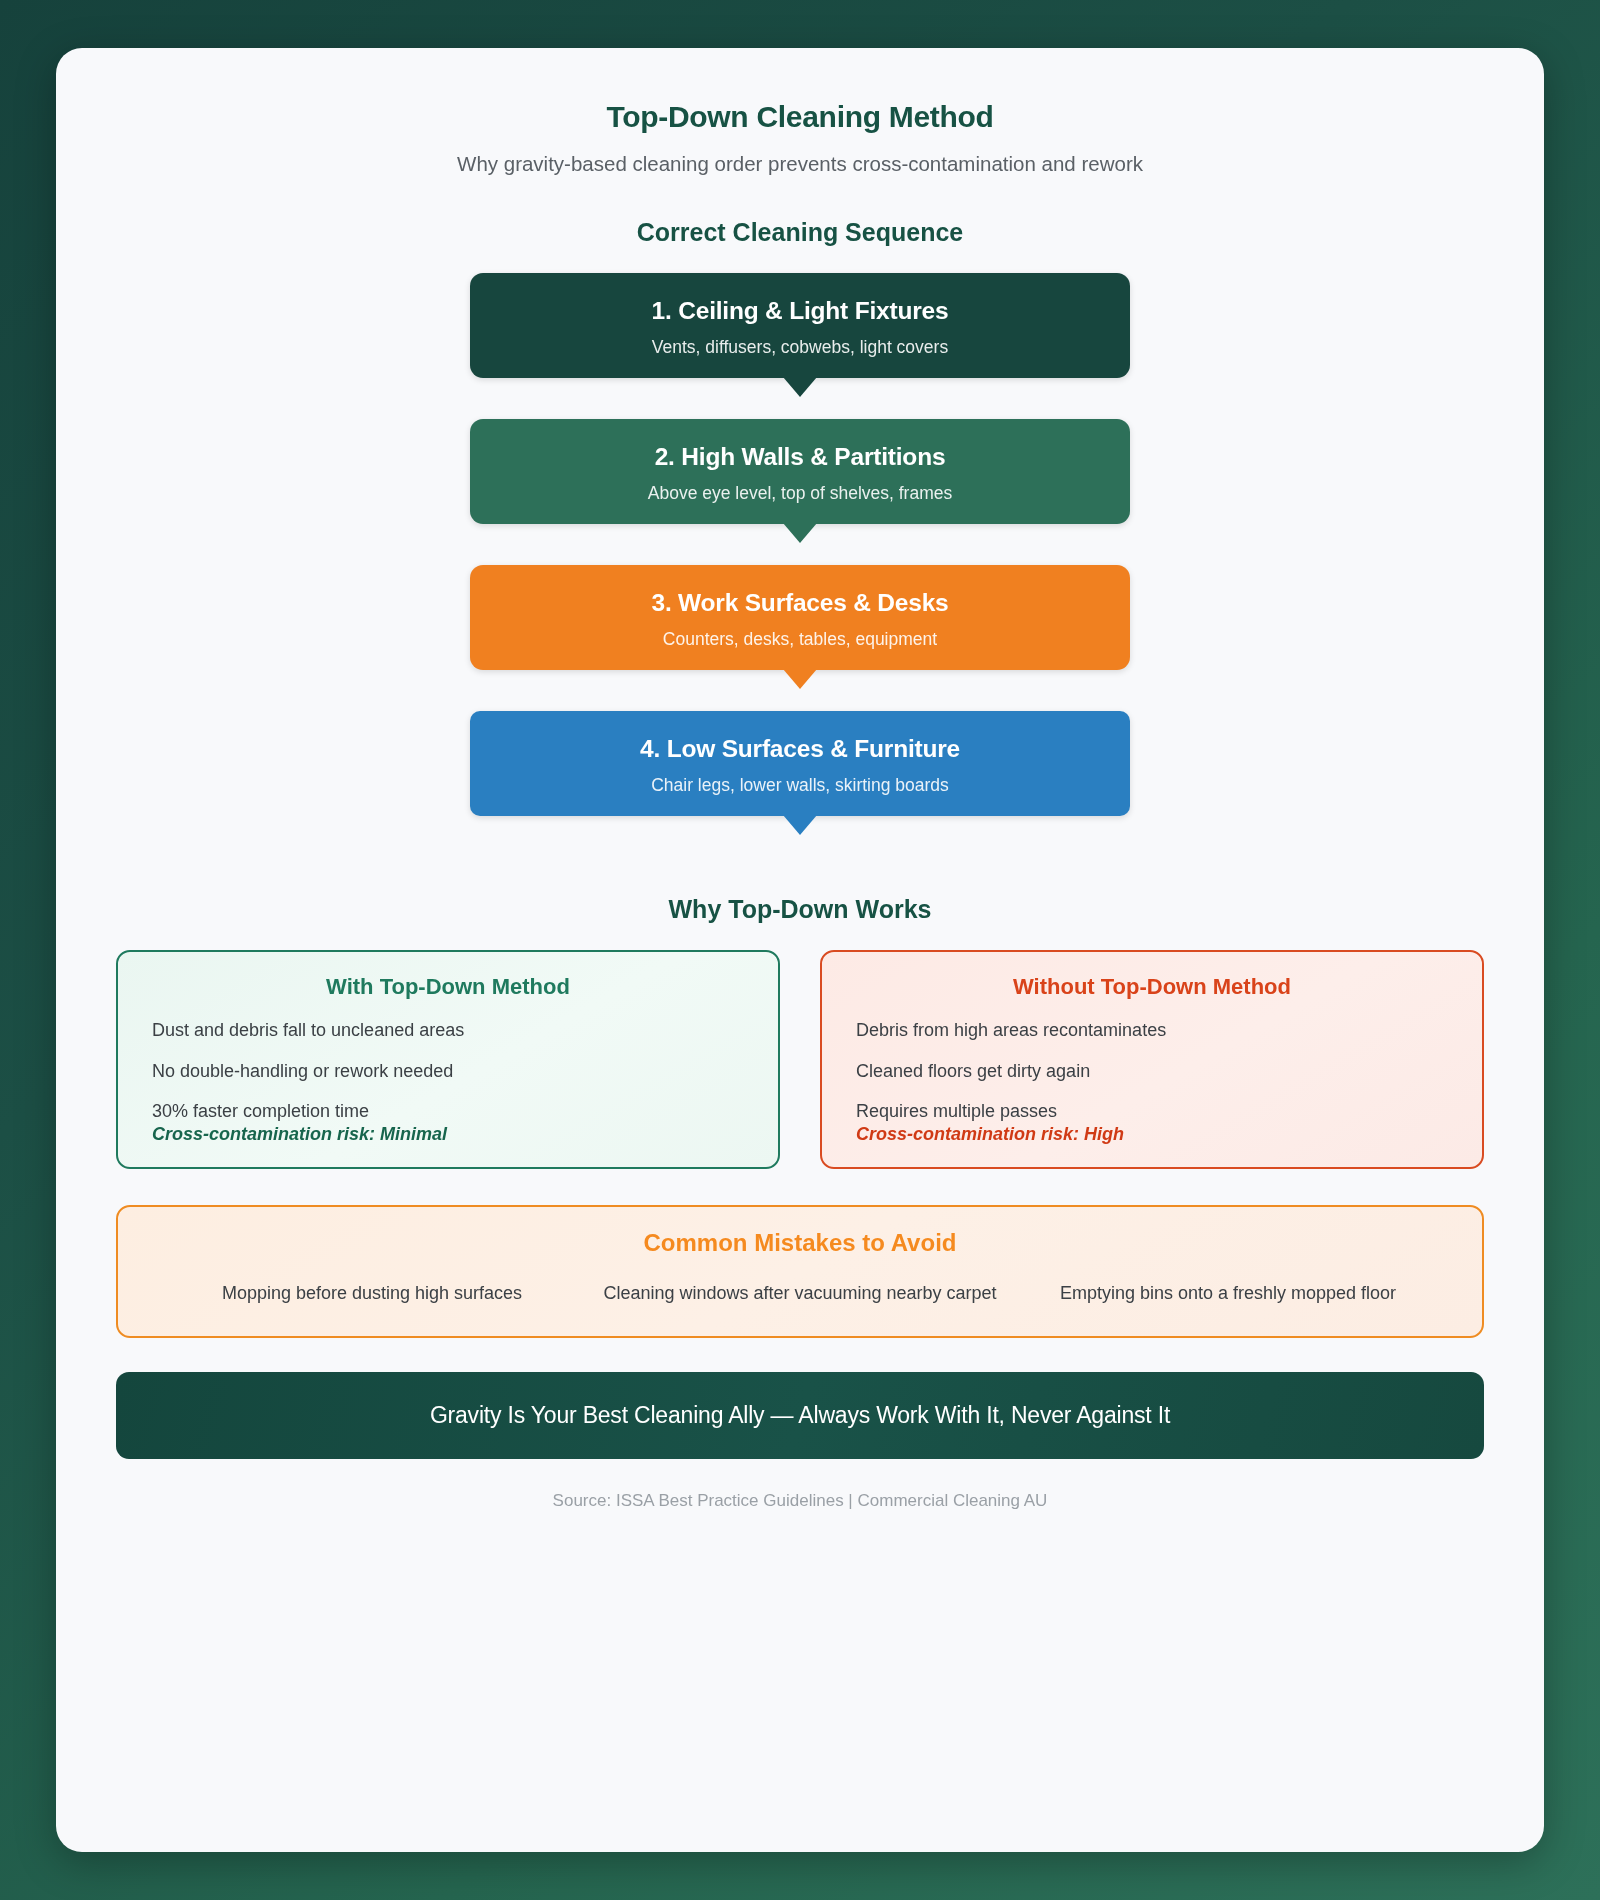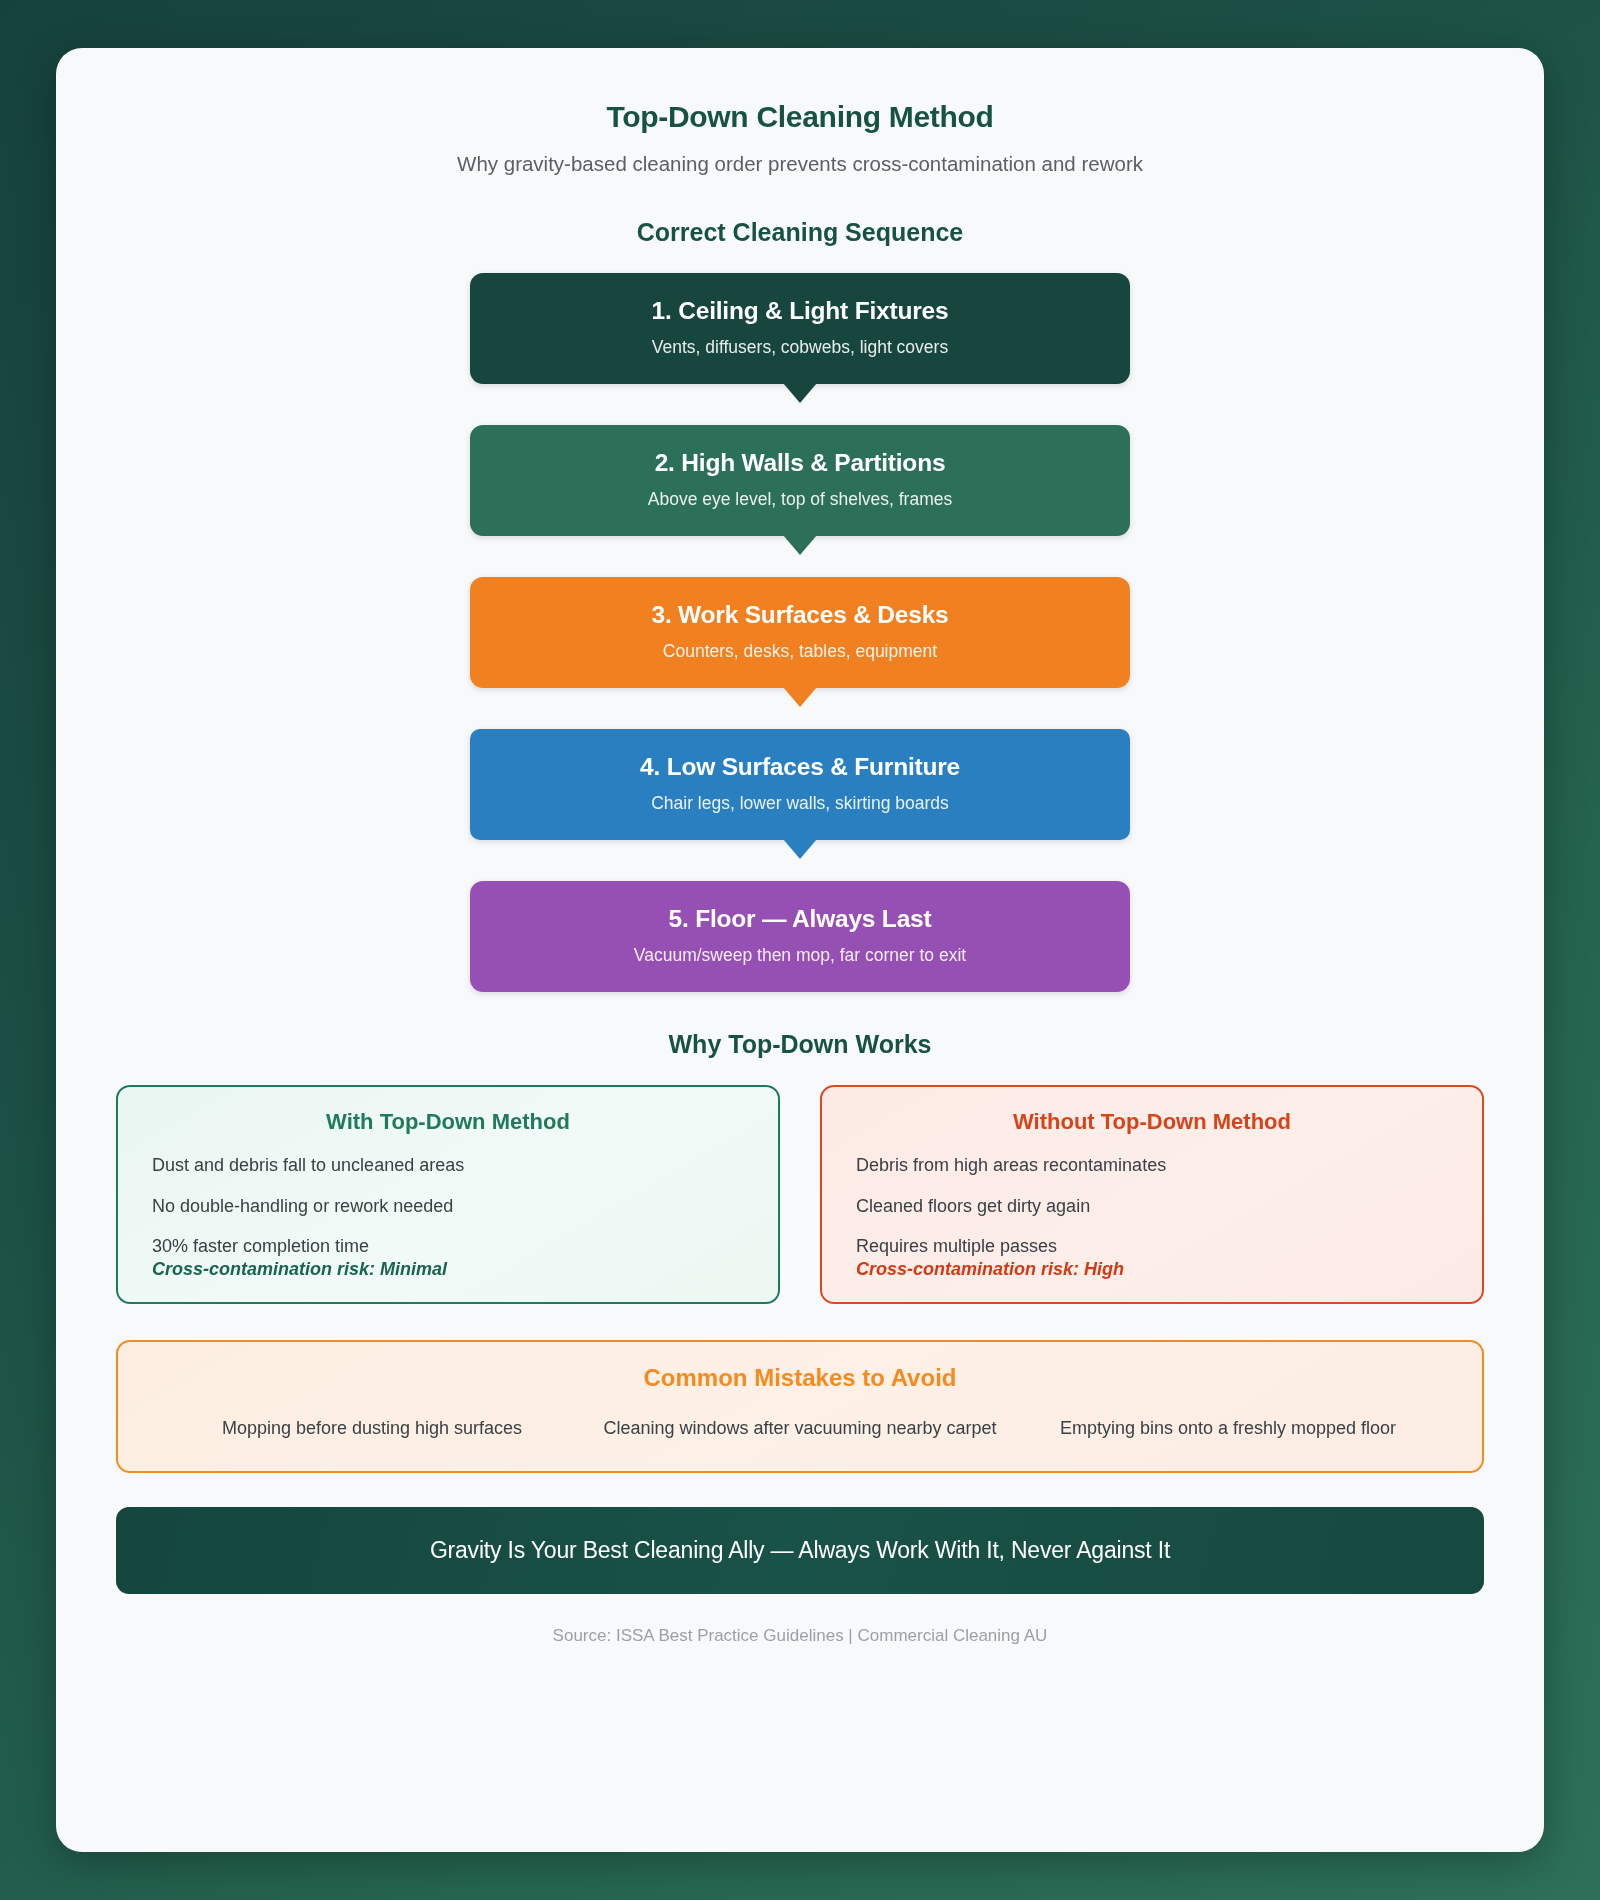--- a/index.html
+++ b/index.html
@@ -59,21 +59,21 @@
   .step-wrap {
     position: relative;
     display: flex;
     flex-direction: column;
     align-items: center;
   }
   .step-box {
     border-radius: 13px;
     color: #ffffff;
     text-align: center;
-    padding: 24px 20px 26px 20px;
+    padding: 24px 20px 20px 20px;
     position: relative;
     box-shadow: 0 2px 6px rgba(0,0,0,0.13);
   }
   .step-title {
     font-size: 24.5px;
     font-weight: bold;
     letter-spacing: -0.2px;
     margin-bottom: 12px;
   }
   .step-detail {
@@ -217,26 +217,20 @@
       <div class="step-arrow" style="border-top: 20px solid rgb(240, 128, 32);"></div>
       <div class="step-gap"></div>
       <div class="step-wrap">
         <div class="step-box" style="background: rgb(42, 127, 193); width: 660px; border-radius: 10px;">
           <div class="step-title">4. Low Surfaces &amp; Furniture</div>
           <div class="step-detail">Chair legs, lower walls, skirting boards</div>
         </div>
       </div>
       <div class="step-arrow" style="border-top: 20px solid rgb(42, 127, 193);"></div>
       <div class="step-gap"></div>
-      <div class="step-wrap">
-        <div class="step-box" style="background: rgb(150, 80, 180); width: 660px;">
-          <div class="step-title">5. Floor — Always Last</div>
-          <div class="step-detail">Vacuum/sweep then mop, far corner to exit</div>
-        </div>
-      </div>
     </div>
 
   <h2 class="section-heading" style="margin-top:38px;">Why Top-Down Works</h2>
 
   <div class="compare-row">
 
     <div class="compare-panel panel-good">
       <div class="panel-title">With Top-Down Method</div>
       <div class="panel-item">Dust and debris fall to uncleaned areas</div>
       <div class="panel-item">No double-handling or rework needed</div>

